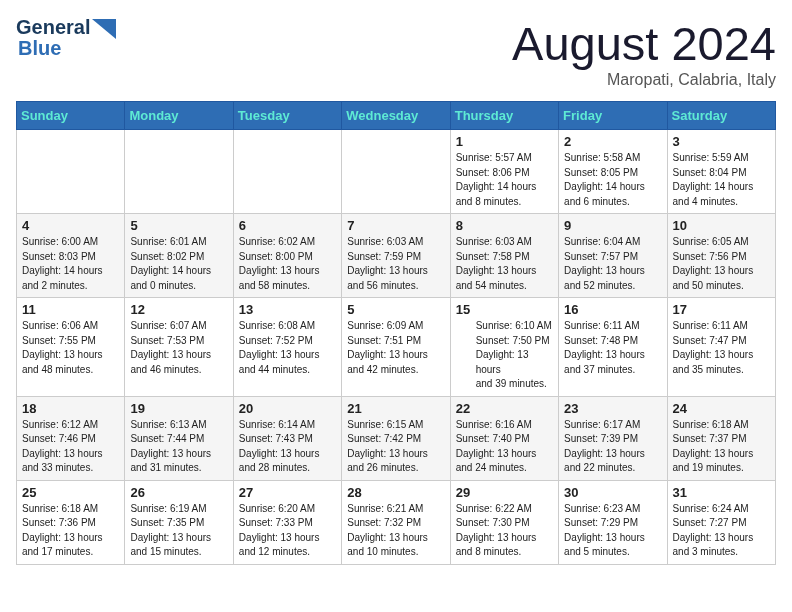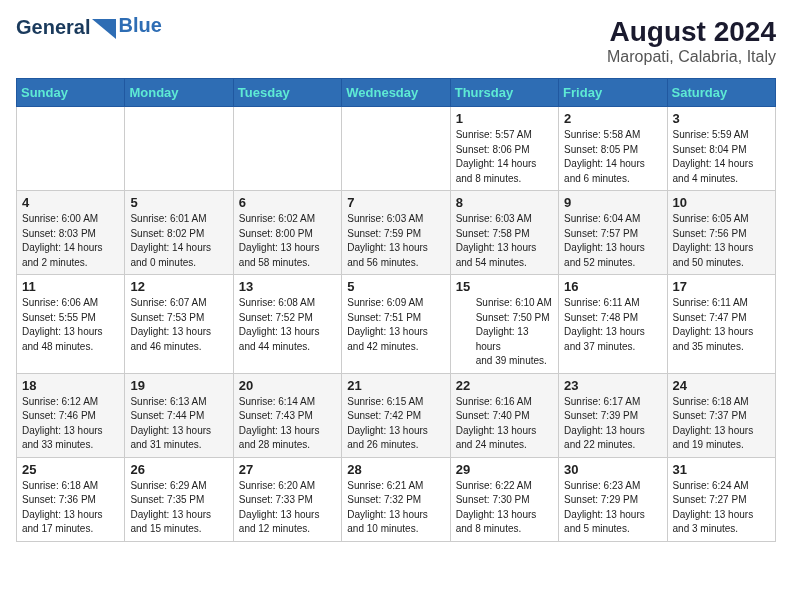--- a/index.html
+++ b/index.html
@@ -11,29 +11,29 @@
       padding: 16px;
     }
     .header {
       display: flex;
       justify-content: space-between;
       align-items: flex-start;
       margin-bottom: 12px;
     }
     .logo {
       display: flex;
-      flex-direction: row;
+      flex-direction: column;
       align-items: flex-start;
     }
     .title-block {
       text-align: right;
     }
     .main-title {
-      font-size: 28px;
-      font-weight: bold;
+      font-size: 47px;
+      font-weight: normal;
       color: #1a1a2e;
     }
     .subtitle {
       font-size: 16px;
       color: #555;
     }
     .calendar {
       width: 100%;
       border-collapse: collapse;
       border: 1px solid #ccc;
@@ -190,21 +190,21 @@
           <div class="day-info" style="white-space: pre-line;">Sunrise: 6:05 AM
 Sunset: 7:56 PM
 Daylight: 13 hours
 and 50 minutes.</div>
         </td>
       </tr>
       <tr class="row-odd">
         <td>
           <span class="day-num">11</span>
           <div class="day-info" style="white-space: pre-line;">Sunrise: 6:06 AM
-Sunset: 5:55 PM
+Sunset: 7:55 PM
 Daylight: 13 hours
 and 48 minutes.</div>
         </td>
         <td>
           <span class="day-num">12</span>
           <div class="day-info" style="white-space: pre-line;">Sunrise: 6:07 AM
 Sunset: 7:53 PM
 Daylight: 13 hours
 and 46 minutes.</div>
         </td>
@@ -298,21 +298,21 @@
       <tr class="row-odd">
         <td>
           <span class="day-num">25</span>
           <div class="day-info" style="white-space: pre-line;">Sunrise: 6:18 AM
 Sunset: 7:36 PM
 Daylight: 13 hours
 and 17 minutes.</div>
         </td>
         <td>
           <span class="day-num">26</span>
-          <div class="day-info" style="white-space: pre-line;">Sunrise: 6:29 AM
+          <div class="day-info" style="white-space: pre-line;">Sunrise: 6:19 AM
 Sunset: 7:35 PM
 Daylight: 13 hours
 and 15 minutes.</div>
         </td>
         <td>
           <span class="day-num">27</span>
           <div class="day-info" style="white-space: pre-line;">Sunrise: 6:20 AM
 Sunset: 7:33 PM
 Daylight: 13 hours
 and 12 minutes.</div>

